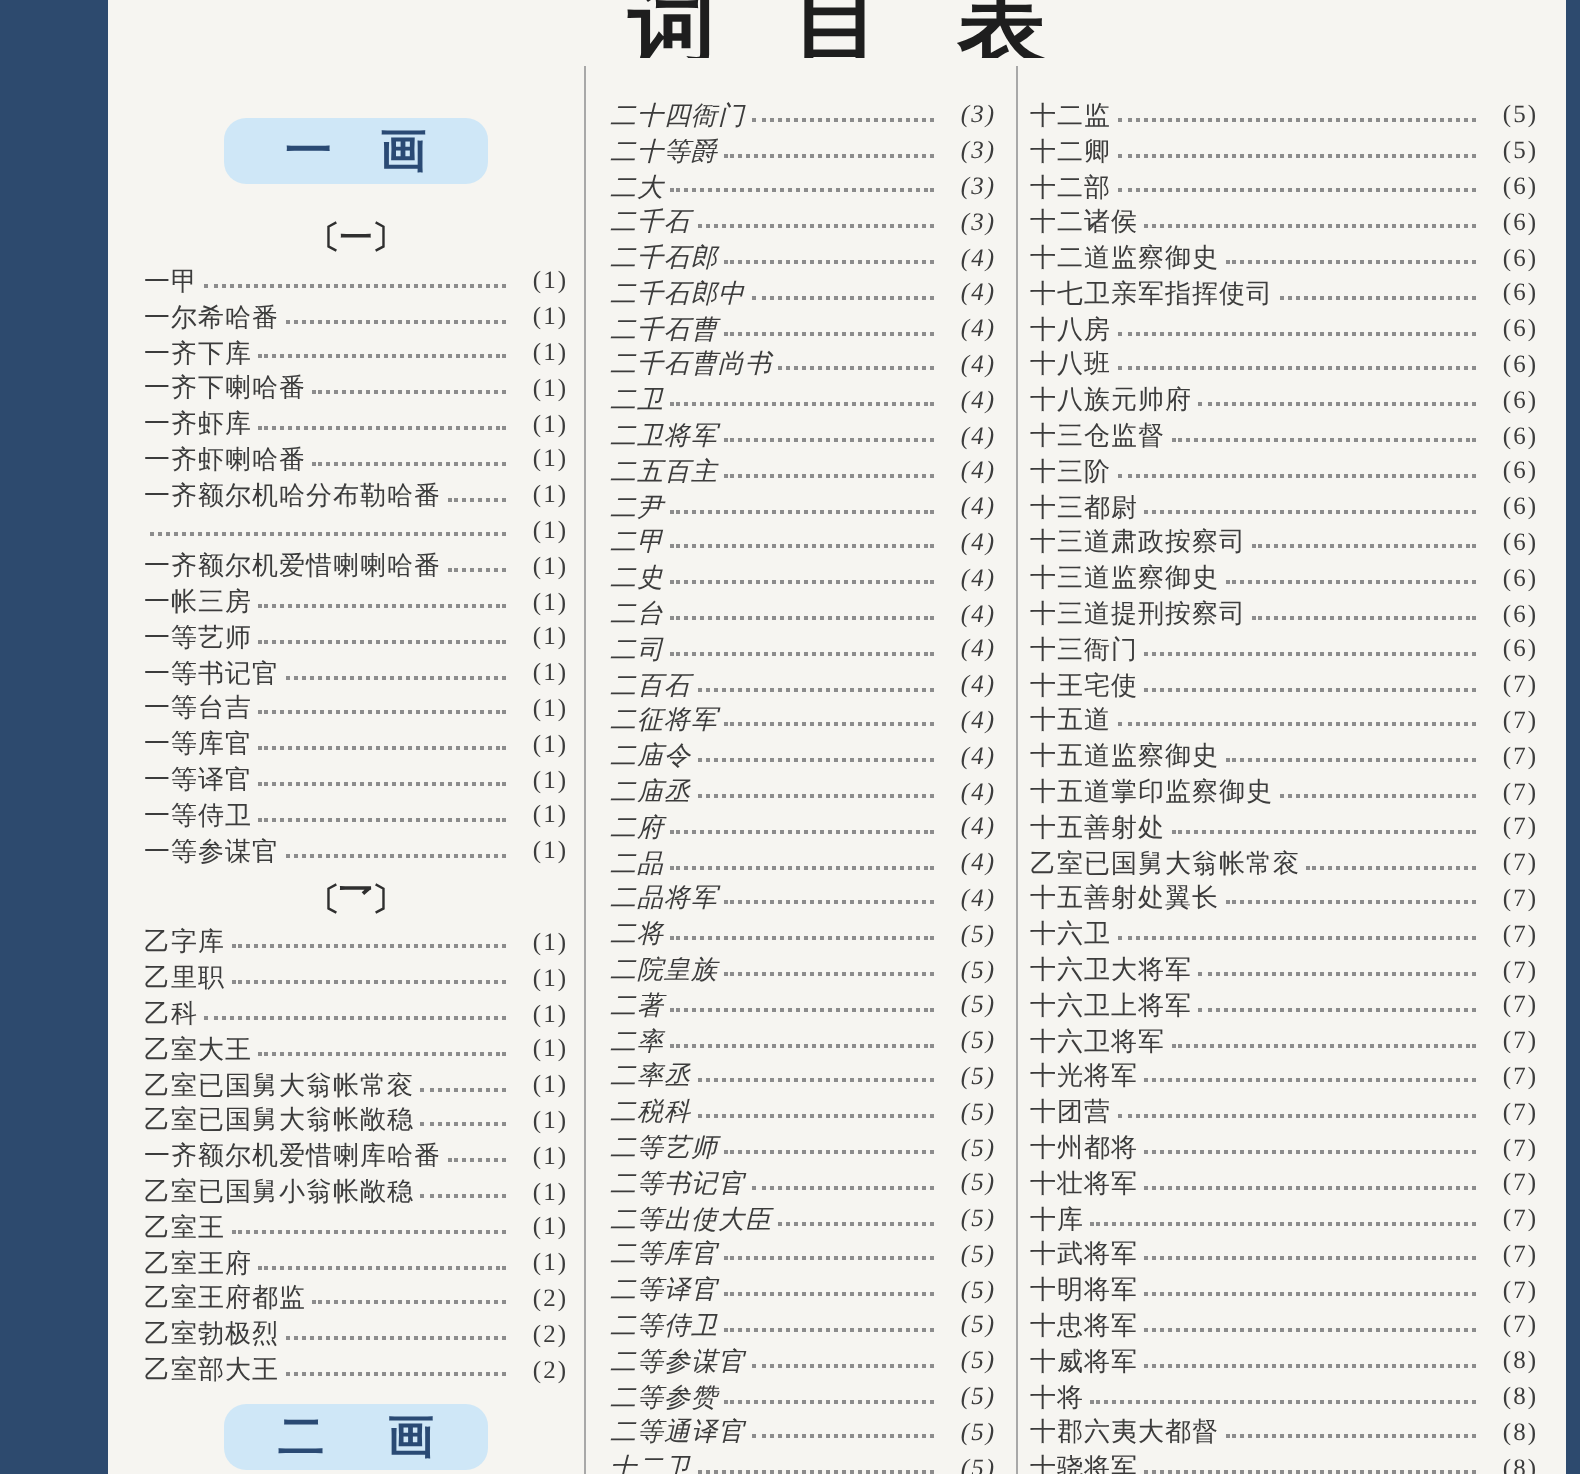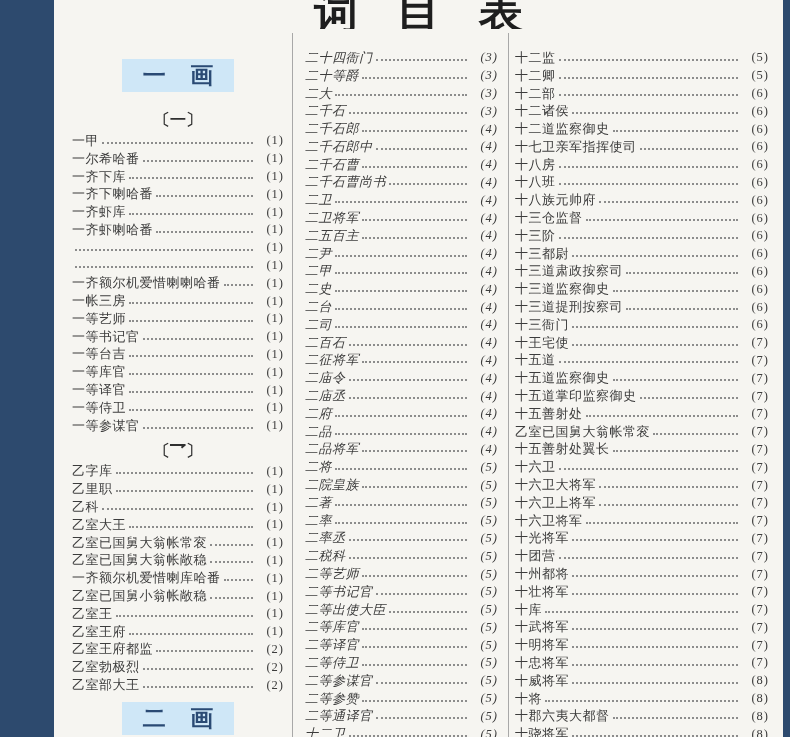--- a/index.html
+++ b/index.html
@@ -19,27 +19,27 @@
   .columns{
     position:absolute;top:33px;left:54px;right:47px;bottom:0;
     display:flex;
   }
   .divider{width:1px;background:#a8a8a8;}
   .col{box-sizing:border-box;overflow:hidden;}
   .col-left{width:238px;padding:0 8px 0 18px;}
   .col-mid{width:215px;padding:14px 10px 0 12px;font-style:italic;}
   .col-right{flex:1;padding:14px 14px 0 6px;}
   .stroke-box{
-    width:112px;height:33px;margin:26px auto 18px auto;
+    width:132px;height:33px;margin:26px auto 18px auto;
     background:#cfe7f7;color:#2a4a74;
     display:flex;align-items:center;justify-content:center;
     font-size:23px;font-weight:700;word-spacing:18px;
-    font-family:"Liberation Sans",sans-serif;white-space:nowrap;
-  }
-  .stroke-box.bottom{margin-top:8px;}
+    font-family:"Liberation Sans",sans-serif;white-space:nowrap;border-radius:11px;
+  }
+  .stroke-box.bottom{margin-top:8px;font-family:Liberation Mono, monospace;}
   .subsec{
     text-align:center;font-size:16px;font-weight:700;color:#2f2f2f;
     margin-top:6px;height:20px;line-height:20px;
   }
   .entries{margin-top:2px;}
   .entry{display:flex;align-items:center;height:17.8px;}
   .term{
     white-space:nowrap;font-size:13px;letter-spacing:0.5px;color:#3c3c3c;
   }
   .leader{
@@ -90,20 +90,21 @@
             <span class="term">一齐虾库</span>
             <span class="leader"></span>
             <span class="pagenum">(1)</span>
           </div>
           <div class="entry">
             <span class="term">一齐虾喇哈番</span>
             <span class="leader"></span>
             <span class="pagenum">(1)</span>
           </div>
           <div class="entry">
+            <span class="term">一齐额尔机哈分布勒哈番</span>
             <span class="leader"></span>
             <span class="pagenum">(1)</span>
           </div>
           <div class="entry">
             <span class="leader"></span>
             <span class="pagenum">(1)</span>
           </div>
           <div class="entry">
             <span class="term">一齐额尔机爱惜喇喇哈番</span>
             <span class="leader"></span>

